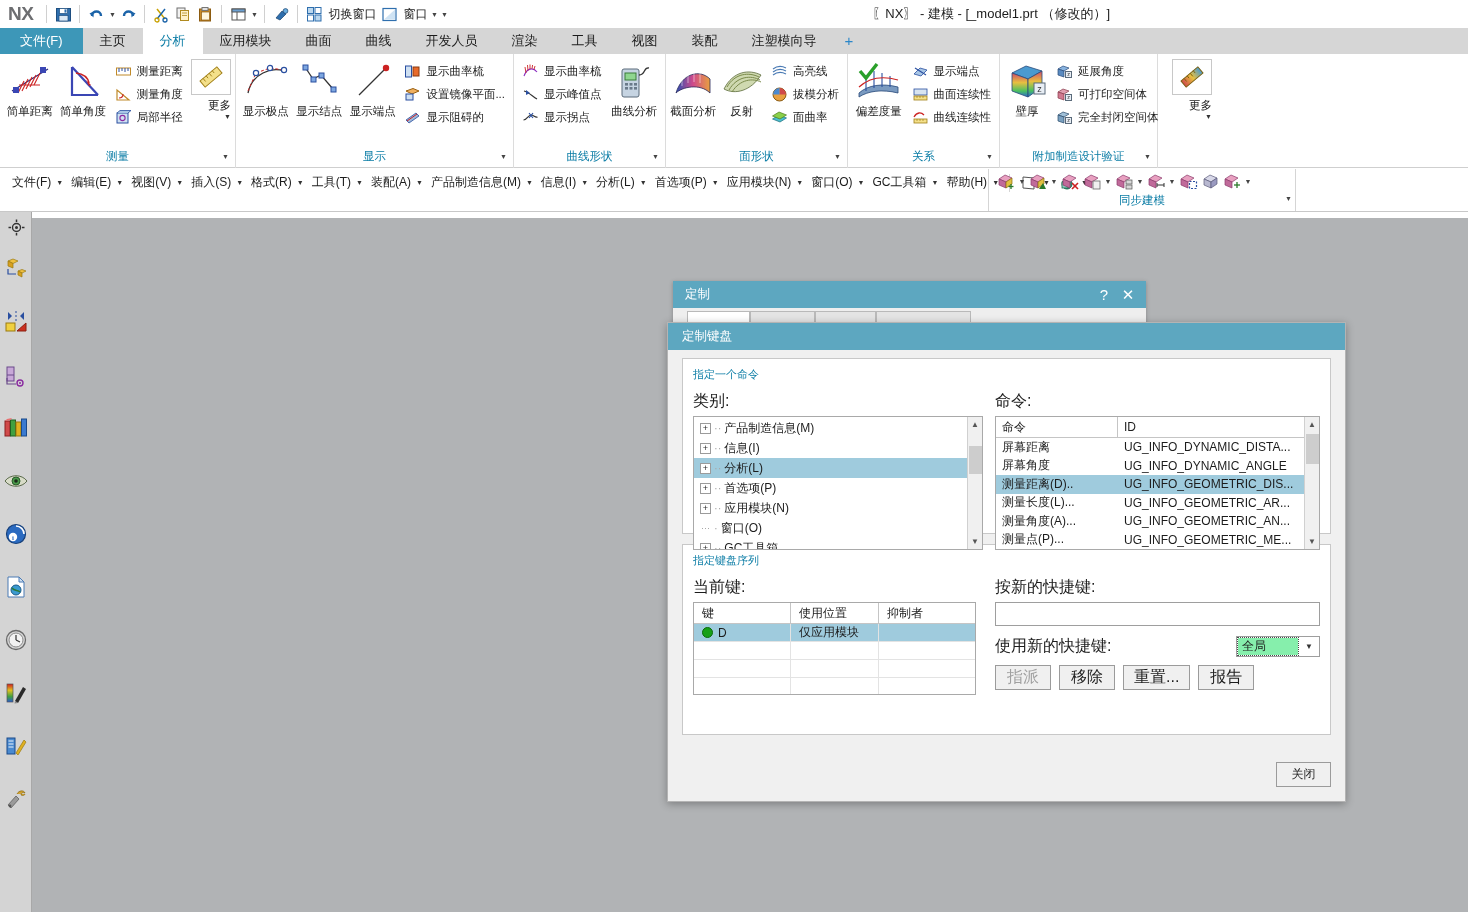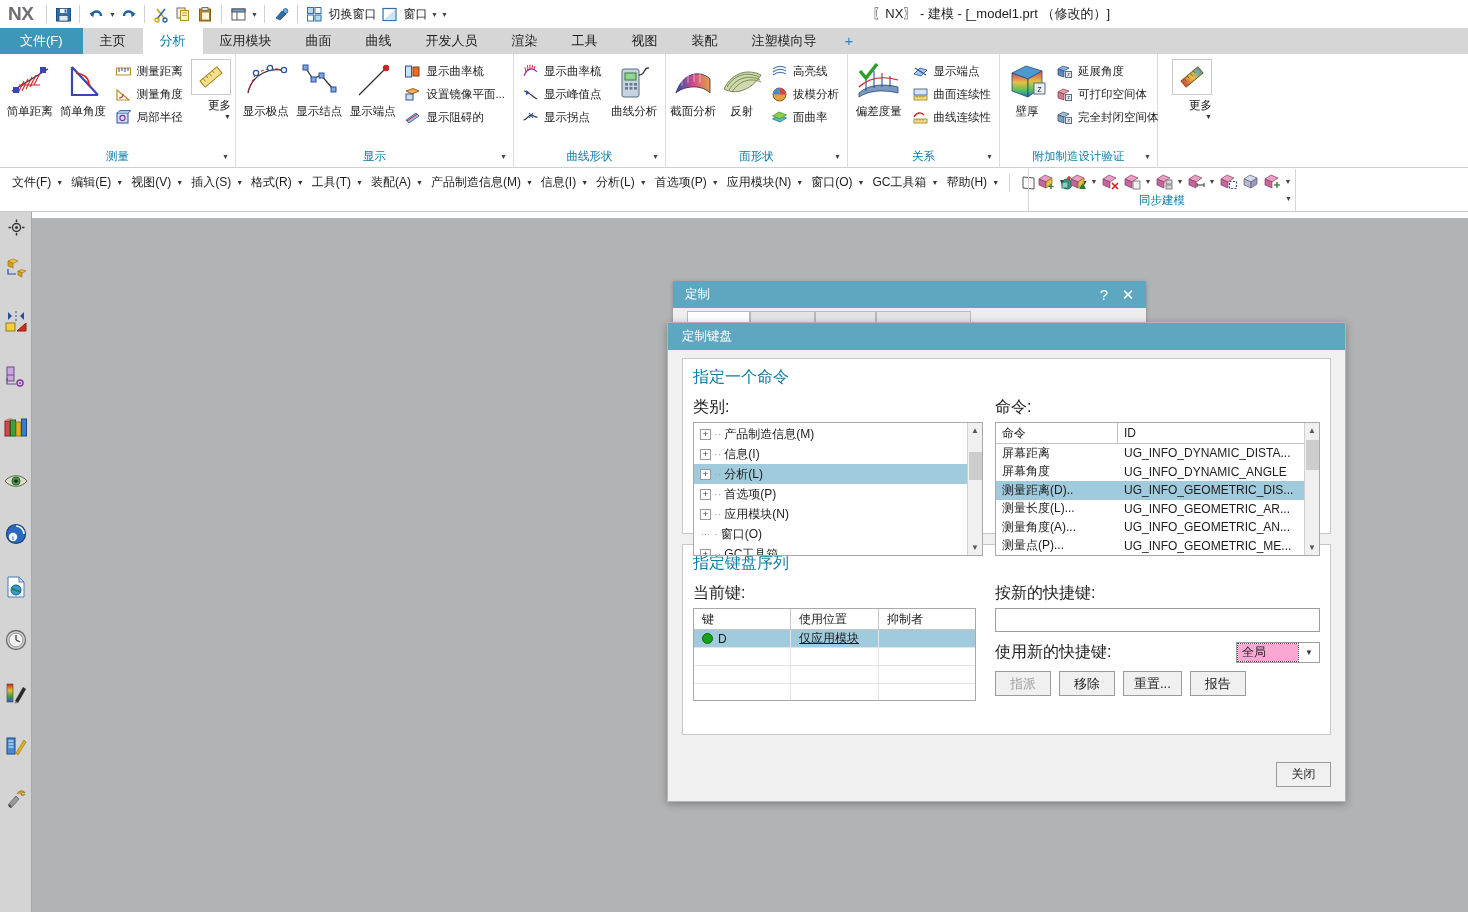--- a/index.html
+++ b/index.html
@@ -91,21 +91,21 @@
   .menubar {
     position:absolute; left:0; top:168px; width:1468px; height:44px;
     background:#ffffff; border-bottom:1px solid #c8c8c8;
   }
   .menu-items { display:flex; align-items:center; height:26px; padding:3px 0 0 8px; }
   .mi { display:flex; align-items:center; padding:0 4px; cursor:default; white-space:nowrap; }
   .mi .t { font-size:12px; color:#1c1c1c; }
   .mi .c { font-size:7px; color:#333; margin-left:5px; }
   .msep { width:1px; height:18px; background:#d5d5d5; margin:0 6px; }
   .sync-panel {
-    position:absolute; right:172px; top:1px; width:268px; height:42px;
+    position:absolute; right:172px; top:1px; width:308px; height:42px;
     border-left:1px solid #d5d5d5; border-right:1px solid #d5d5d5;
   }
   .sync-row { display:flex; align-items:center; height:24px; padding-left:6px; }
   .sync-title { text-align:center; font-size:11.5px; color:#0a7ca5; position:relative; height:16px; }
   .sync-title .dd { position:absolute; right:3px; top:2px; font-size:7px; color:#444; }
 
   
   .resbar {
     position:absolute; left:0; top:212px; width:32px; height:700px;
     background:#d4d4d4; border-right:1px solid #a8a8a8;
@@ -150,21 +150,21 @@
   }
   .kdlg-title {
     height:27px; background:#5da7c0; color:#fff; display:flex; align-items:center;
     padding-left:14px; font-size:12.5px;
   }
   .kdlg-body { padding:8px 14px 0 14px; }
   .section {
     background:#ffffff; border:1px solid #c8c8c8; padding:8px 10px 12px 10px;
     margin-bottom:10px;
   }
-  .section-head { font-size:16px; color:#0a7ca5; margin-bottom:9px; }
+  .section-head { font-size:11px; color:#0a7ca5; margin-bottom:9px; }
   .fieldlabel { font-size:16px; color:#1c1c1c; margin-bottom:4px; }
 
   .two-col { display:flex; gap:12px; }
   .col-left { width:290px; }
   .col-right { flex:1; }
 
   
   .treebox {
     border:1px solid #a9a9a9; background:#fff; height:134px; position:relative;
     display:flex; overflow:hidden;
@@ -218,32 +218,32 @@
 
   .txtinput {
     width:100%; height:24px; border:1px solid #9e9e9e; background:#fff;
     font-size:12px; padding:0 4px; font-family:"Liberation Sans", sans-serif;
   }
   .combo {
     width:84px; height:21px; border:1px solid #9e9e9e; background:#fff;
     display:flex; align-items:center; position:relative;
   }
   .combo .val {
-    flex:1; height:17px; margin:1px; background:#f9a8d4; font-size:12px; color:#1c1c1c;
+    flex:1; height:17px; margin:1px; background:#86efac; font-size:12px; color:#1c1c1c;
     display:flex; align-items:center; padding-left:4px;
     outline:1px dotted #4a4a4a;
   }
   .combo-arrow {
     width:20px; height:21px; display:flex; align-items:center; justify-content:center;
     font-size:8px; color:#333; cursor:default;
   }
   .btnrow { display:flex; gap:8px; margin-top:8px; }
   .pbtn {
     min-width:56px; height:25px; border:1px solid #9b9b9b; background:#f0f0f0;
-    font-size:13px; color:#1c1c1c; display:flex; align-items:center; justify-content:center;
+    font-size:16px; color:#1c1c1c; display:flex; align-items:center; justify-content:center;
     padding:0 10px; cursor:default;
   }
   .pbtn.disabled { color:#a0a0a0; }
   .closebtn {
     position:absolute; right:14px; bottom:14px; width:55px; height:25px;
     border:1px solid #9b9b9b; background:#f0f0f0; font-size:12px; color:#1c1c1c;
     display:flex; align-items:center; justify-content:center; cursor:default;
   }
 </style>
 </head>
@@ -1194,21 +1194,21 @@
               <div class="kthead">
                 <div class="kth" style="width:97px;">键</div>
                 <div class="kth" style="width:88px;">使用位置</div>
                 <div class="kth" style="flex:1; border-right:none;">抑制者</div>
               </div>
               <div class="ktrow sel">
                 <div class="ktd" style="width:97px;">
                   <span class="greendot"></span>
                   <span>D</span>
                 </div>
-                <div class="ktd" style="width:88px;text-decoration:underline;">仅应用模块</div>
+                <div class="ktd" style="width:88px;">仅应用模块</div>
                 <div class="ktd" style="flex:1; border-right:none;"></div>
               </div>
               <div class="ktrow">
                 <div class="ktd" style="width:97px;"></div>
                 <div class="ktd" style="width:88px;"></div>
                 <div class="ktd" style="flex:1; border-right:none;"></div>
               </div>
               <div class="ktrow">
                 <div class="ktd" style="width:97px;"></div>
                 <div class="ktd" style="width:88px;"></div>

